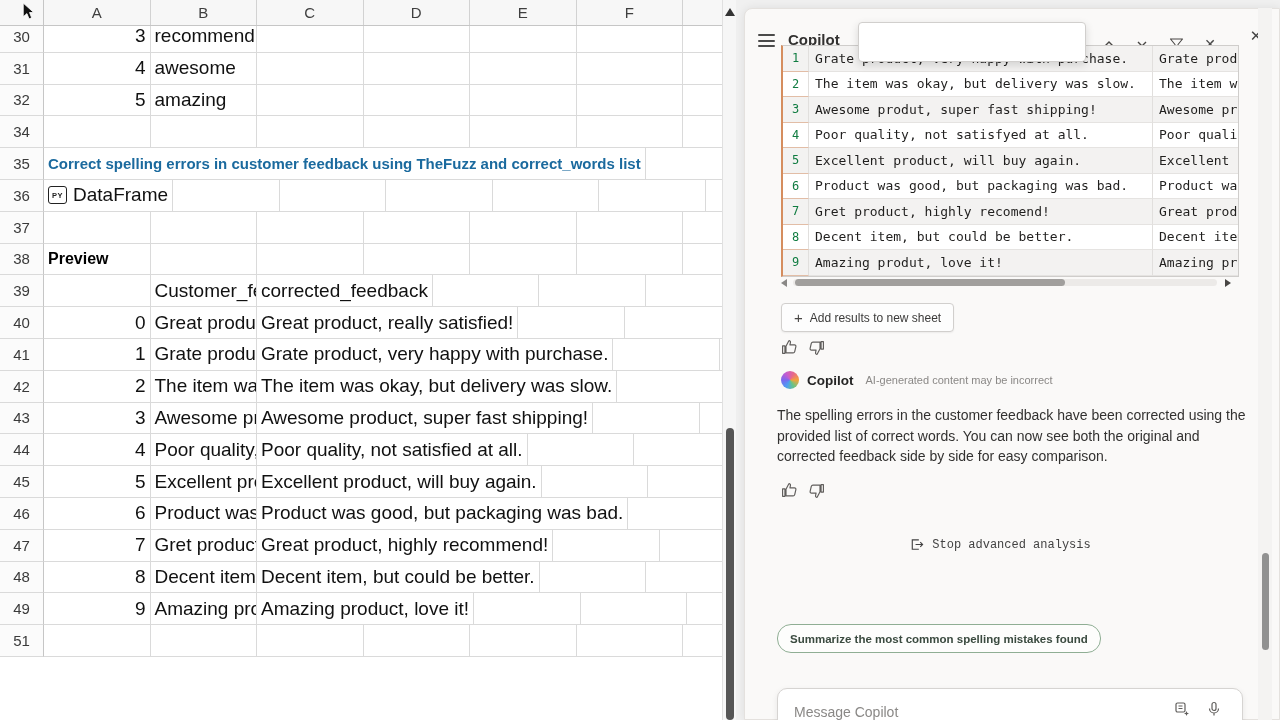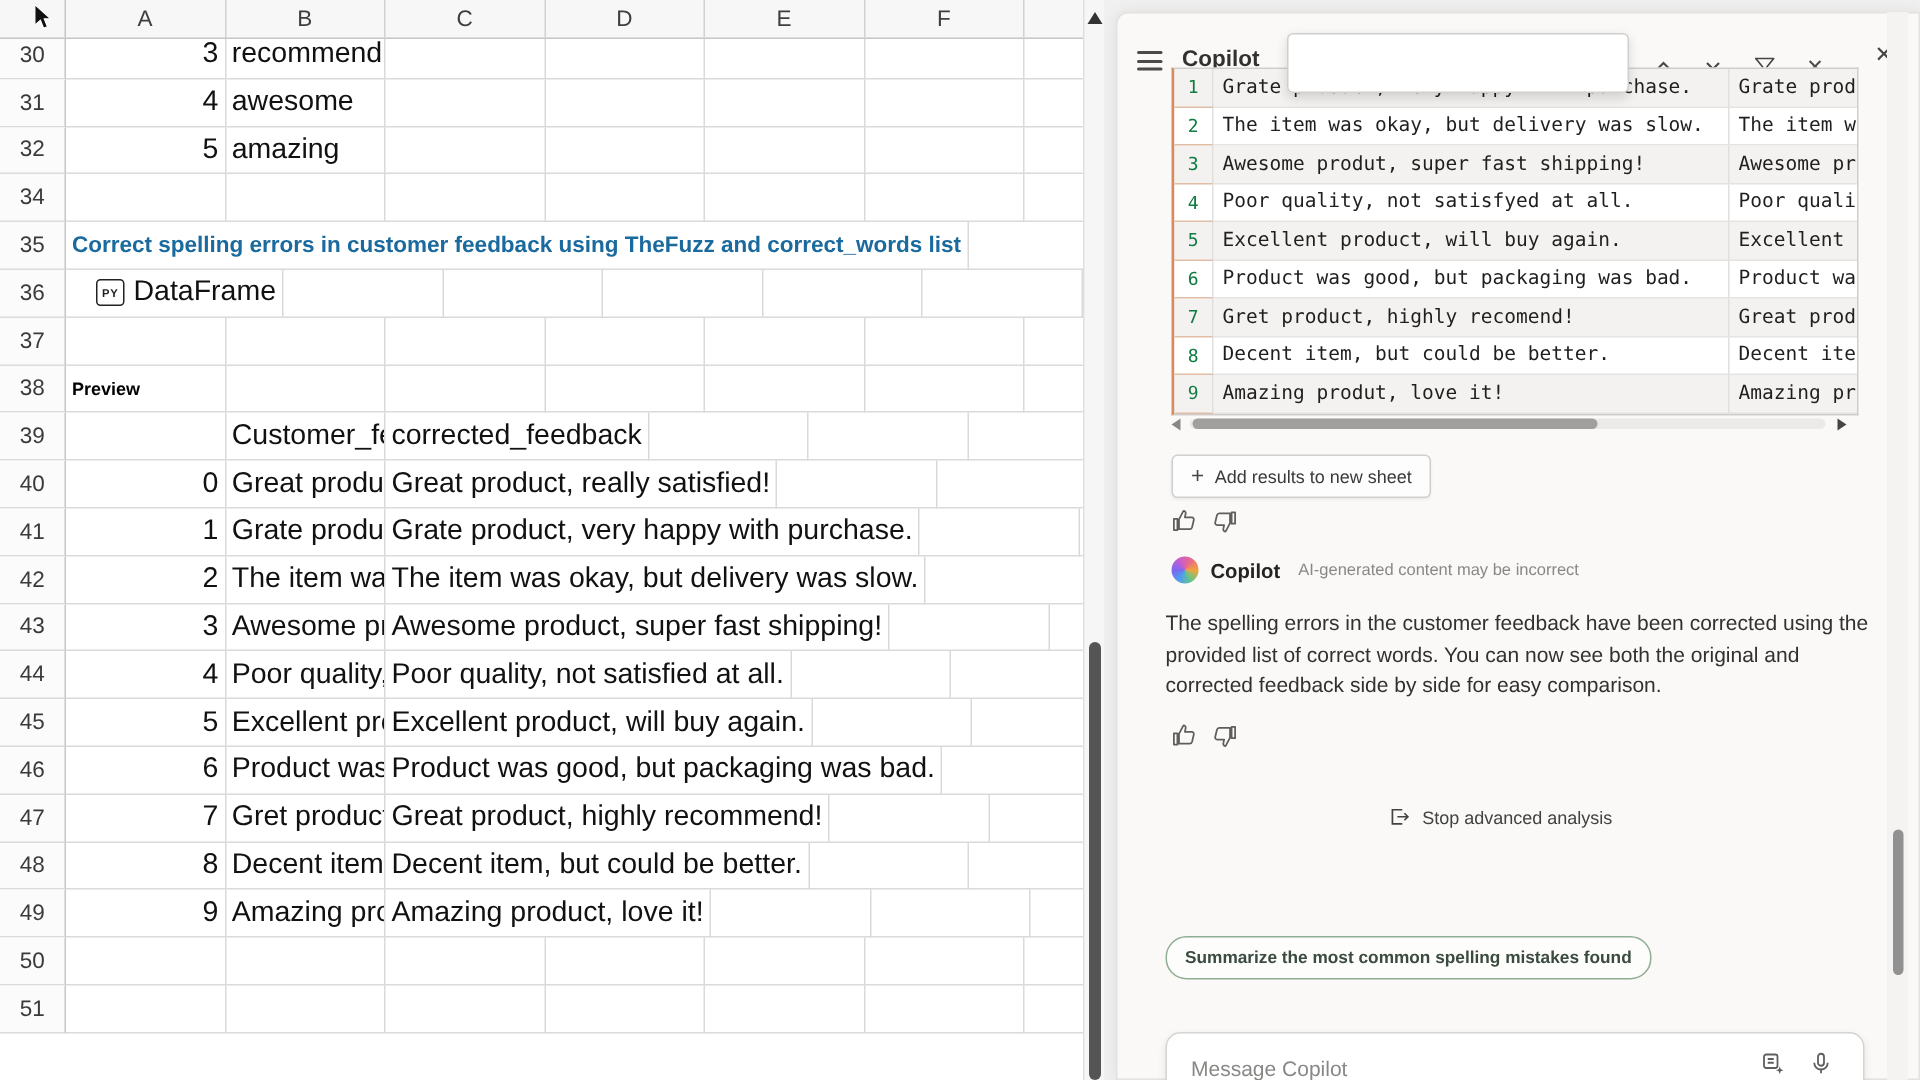--- a/index.html
+++ b/index.html
@@ -11,24 +11,24 @@
   .gutter{flex:0 0 44px;box-sizing:border-box;background:#fbfbfb;border-right:1px solid #c6c6c6;
     border-bottom:1px solid #dadada;display:flex;align-items:center;justify-content:center;
     font-size:15px;color:#3a3a3a;}
   .cell{flex:0 0 106.5px;box-sizing:border-box;border-right:1px solid #dadada;border-bottom:1px solid #dadada;
     display:flex;align-items:center;padding:0 4px;font-size:19px;color:#111;white-space:nowrap;overflow:hidden;}
   .cell.g{flex:0 0 39px;border-right:none;}
   .cell.num{justify-content:flex-end;}
   .cell.over{overflow:visible;}
   .over-text,.query-text{white-space:nowrap;}
   .query-text{color:#1b6a9e;font-weight:700;font-size:15px;}
-  .df-wrap{display:inline-flex;align-items:center;gap:6px;margin-left:16px;}
+  .df-wrap{display:inline-flex;align-items:center;gap:6px;}
   .py-badge{display:inline-flex;align-items:center;justify-content:center;width:17px;height:16px;
     border:1.6px solid #222;border-radius:3px;font-size:7.5px;font-weight:700;letter-spacing:.5px;color:#222;}
-  .preview-label{font-size:12px;font-weight:700;color:#000;}
+  .preview-label{font-size:16px;font-weight:700;color:#000;}
   #col-header-row{position:absolute;left:0;top:0;height:26px;width:722px;display:flex;background:#f7f7f7;
     border-bottom:1px solid #c6c6c6;box-sizing:border-box;z-index:5;}
   #corner-cell{flex:0 0 44px;box-sizing:border-box;border-right:1px solid #c6c6c6;}
   .col-h{flex:0 0 106.5px;box-sizing:border-box;border-right:1px solid #d2d2d2;text-align:center;
     line-height:25px;font-size:15px;color:#3f3f3f;}
   .col-h-partial{flex:0 0 39px;border-right:none;}
   
   #sheet-vscroll{position:absolute;left:722px;top:0;width:14px;height:720px;background:#f6f6f6;
     border-left:1px solid #e0e0e0;box-sizing:border-box;z-index:6;}
   #sheet-scroll-up{position:absolute;left:2px;top:8px;width:0;height:0;border-left:5px solid transparent;
@@ -81,21 +81,21 @@
   
   #attr-row{position:absolute;left:37px;top:371px;display:flex;align-items:center;}
   #cp-avatar{width:18px;height:18px;border-radius:50%;
     background:conic-gradient(from 210deg,#4e9df2,#7b68ee,#c75ccf,#e86a8a,#f2a33c,#67c587,#4e9df2);}
   #attr-name{margin-left:8px;font-size:13.5px;font-weight:700;color:#242424;}
   #attr-disc{margin-left:12px;font-size:11px;color:#8a8886;}
   #response-text{position:absolute;left:33px;top:405px;width:472px;font-size:14px;line-height:20.5px;color:#323130;}
   
   #stop-row{position:absolute;left:0;top:536px;width:512px;display:flex;justify-content:center;}
   #stop-btn{display:inline-flex;align-items:center;gap:8px;font-size:12px;color:#424242;cursor:pointer;
-    background:none;border:none;font-family:Liberation Sans, sans-serif;}
+    background:none;border:none;font-family:Liberation Mono, monospace;}
   
   .pill{position:absolute;left:33px;height:27px;display:inline-flex;align-items:center;padding:0 12px;
     border:1px solid #8fae94;border-radius:14px;background:#fdfdfc;font-size:11.5px;color:#3b4b40;cursor:pointer;}
   #pill1{top:607px;} #pill2{top:624px;font-weight:bold;}
   
   #msg-bar{position:absolute;left:33px;top:688px;width:466px;height:46px;background:#fff;
     border:1px solid #d6d4d2;border-radius:10px;box-shadow:0 2px 6px rgba(0,0,0,.08);box-sizing:border-box;}
   #msg-input{position:absolute;left:14px;top:10px;width:340px;height:24px;border:none;outline:none;
     font-size:14px;color:#323130;background:transparent;font-family:"Liberation Sans",sans-serif;}
   #msg-input::placeholder{color:#8a8886;}
@@ -296,30 +296,20 @@
       <div class="sheet-row">
         <div class="gutter">49</div>
         <div class="cell num">9</div>
         <div class="cell">Amazing produt, love it!</div>
         <div class="cell over">
           <span class="over-text">Amazing product, love it!</span>
         </div>
         <div class="cell"></div>
         <div class="cell"></div>
         <div class="cell"></div>
-      </div>
-      <div class="sheet-row">
-        <div class="gutter">50</div>
-        <div class="cell"></div>
-        <div class="cell"></div>
-        <div class="cell over"></div>
-        <div class="cell"></div>
-        <div class="cell"></div>
-        <div class="cell"></div>
-        <div class="cell g"></div>
       </div>
       <div class="sheet-row">
         <div class="gutter">51</div>
         <div class="cell"></div>
         <div class="cell"></div>
         <div class="cell over"></div>
         <div class="cell"></div>
         <div class="cell"></div>
         <div class="cell"></div>
         <div class="cell g"></div>

